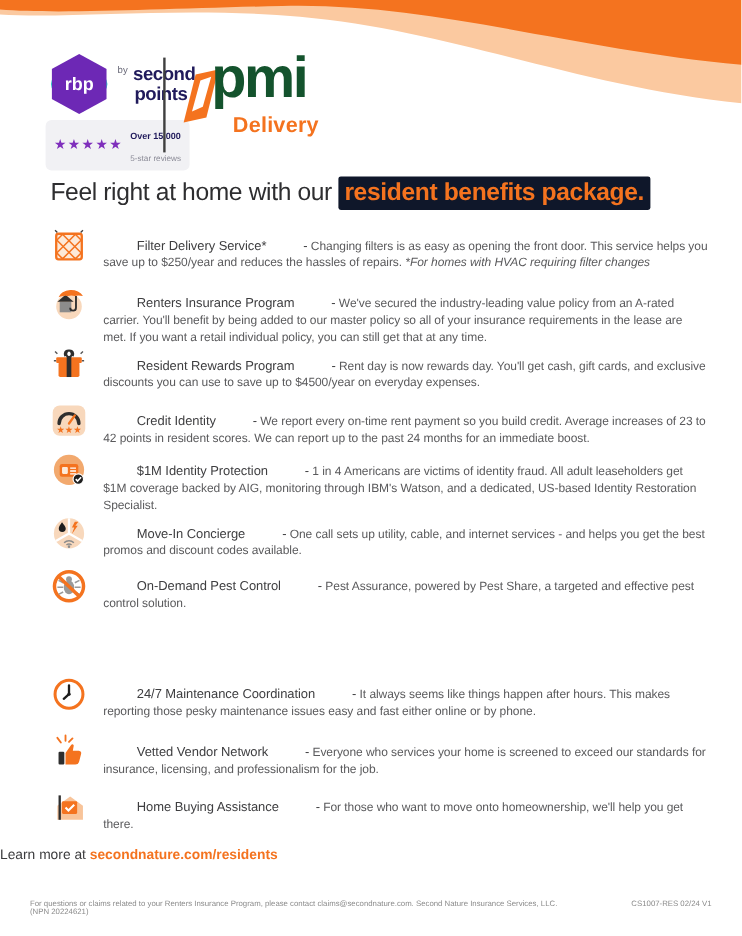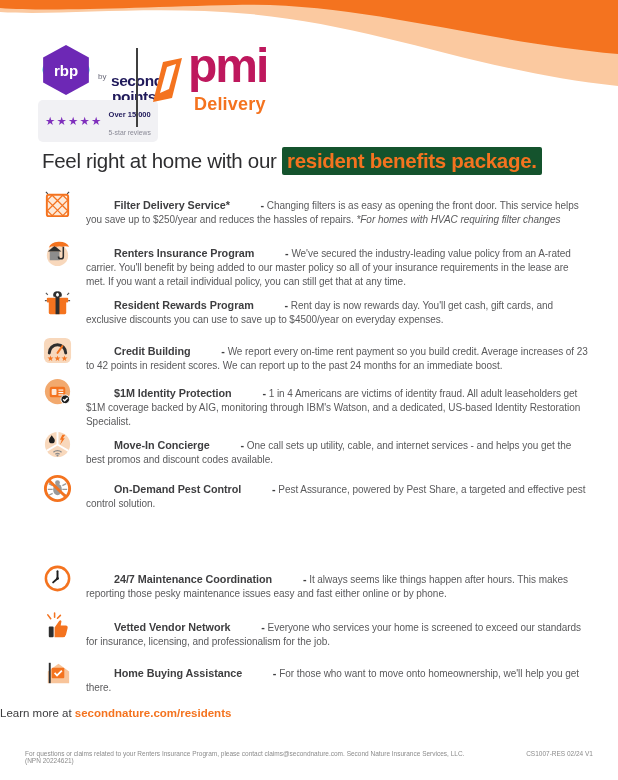--- a/index.html
+++ b/index.html
@@ -6,41 +6,41 @@
   .page{position:relative;width:618px;height:780px;background:#ffffff;overflow:hidden;
         font-family:"Liberation Sans", sans-serif;}
   .top-wave{position:absolute;top:0;left:0;width:618px;height:92px;}
   
   .rbp-badge{position:absolute;left:40px;top:44px;width:52px;height:52px;}
   .rbp-teal{position:absolute;left:7px;top:7px;width:38px;height:38px;background:#2FD4CE;border-radius:8px;transform:rotate(45deg);}
   .rbp-hex{position:absolute;inset:0;background:#6D28B5;
            clip-path:polygon(50% 2%,94% 26%,94% 74%,50% 98%,6% 74%,6% 26%);}
   .rbp-txt{position:absolute;inset:0;display:flex;align-items:center;justify-content:center;
            color:#fff;font-weight:bold;font-size:15px;z-index:2;}
-  .sn-block{position:absolute;left:98px;top:55px;line-height:1;margin-top:18px;}
+  .sn-block{position:absolute;left:98px;top:55px;line-height:1;}
   .sn-by{font-size:8px;color:#6b6b7a;vertical-align:top;}
   .sn-name{font-size:15.5px;font-weight:bold;color:#201A5B;letter-spacing:-0.4px;line-height:13px;display:inline-block;}
   .reviews-pill{position:absolute;left:38px;top:100px;background:#F1F1F4;border-radius:5px;
                 padding:3px 7px;display:flex;align-items:center;gap:6px;}
   .stars{color:#7F2FBC;font-size:11.5px;letter-spacing:1.2px;line-height:12px;}
   .rev-l1{font-size:7.5px;font-weight:bold;color:#201A5B;line-height:8.5px;}
   .rev-l2{font-size:6.8px;color:#8A8A96;line-height:8px;}
   .divider{position:absolute;left:136px;top:48px;width:1.5px;height:79px;background:#3F3F3F;}
   .pmi-wrap{position:absolute;left:148px;top:46px;}
   .pmi-icon{position:absolute;left:0;top:10px;}
-  .pmi-word{position:absolute;left:40px;top:-8px;font-size:48px;font-weight:bold;color:#be185d;letter-spacing:-2px;}
+  .pmi-word{position:absolute;left:28px;top:-8px;font-size:48px;font-weight:bold;color:#14532d;letter-spacing:-2px;}
   .pmi-sub{position:absolute;left:46px;top:48px;font-size:18px;font-weight:bold;color:#F4731F;letter-spacing:0.2px;}
   
   .headline{position:absolute;left:42px;top:149px;white-space:nowrap;font-size:20.5px;color:#2E2E30;letter-spacing:-0.3px;}
-  .hl-orange{background:#14532d;color:#F4731F;font-weight:bold;padding:2px 5px 3px 5px;border-radius:2px;}
+  .hl-orange{background:#0f172a;color:#F4731F;font-weight:bold;padding:2px 5px 3px 5px;border-radius:2px;}
   
   .brow{position:absolute;left:42px;width:548px;display:flex;gap:13px;}
   .bicon{width:31px;height:31px;flex:none;margin-top:1px;}
   .btext{font-size:10px;line-height:14px;color:#5A5A5C;letter-spacing:-0.05px;width:504px;}
-  .btitle{font-weight:bold;color:#3E3E40;font-size:10.8px;padding-left:28px;}
+  .btitle{font-weight:normal;color:#3E3E40;font-size:10.8px;padding-left:28px;}
   .bnote{font-style:italic;}
   
   .watermark{position:absolute;left:36px;top:512px;width:560px;font-size:36px;letter-spacing:0.5px;
              color:transparent;-webkit-text-stroke:1px #C7C7C7;z-index:6;white-space:nowrap;}
   @supports not (-webkit-text-stroke: 1px #000) { .watermark{color:#DDD;} }
   
   .learn-more{position:absolute;left:0;top:707px;width:618px;text-align:left;font-size:11.5px;color:#3B3B3D;}
   .lm-link{color:#F4731F;font-weight:bold;}
   .fine-print{position:absolute;left:25px;top:750px;width:568px;display:flex;justify-content:space-between;
               font-size:6.5px;color:#8B8B8B;}
@@ -134,21 +134,21 @@
   </div>
 
   <div class="brow" style="top:334px">
     <svg class="bicon" viewBox="0 0 32 32">
       <rect x="2" y="3" width="28" height="26" rx="6" fill="#F8D8BC"></rect>
       <path d="M7.5 18.5 A8.5 8.5 0 0 1 24.5 18.5" stroke="#2E2E2E" stroke-width="3" fill="none" stroke-linecap="round"></path>
       <line x1="16" y1="18.5" x2="21" y2="11.5" stroke="#F4731F" stroke-width="2" stroke-linecap="round"></line>
       <text x="16" y="27" font-size="8" fill="#F4731F" text-anchor="middle">★★★</text>
     </svg>
     <p class="btext">
-      <span class="btitle">Credit Building</span>
+      <span class="btitle">Credit Identity</span>
       <span class="btitle">-</span>
       <span>We report every on-time rent payment so you build credit. Average increases of 23 to 42 points in resident scores. We can report up to the past 24 months for an immediate boost.</span>
     </p>
   </div>
 
   <div class="brow" style="top:376px">
     <svg class="bicon" viewBox="0 0 32 32">
       <circle cx="16" cy="15" r="13" fill="#F2A96E"></circle>
       <rect x="8" y="10" width="16" height="11" rx="2" fill="#F4731F"></rect>
       <rect x="10" y="12.5" width="5" height="6" rx="1" fill="#FDE9D8"></rect>

